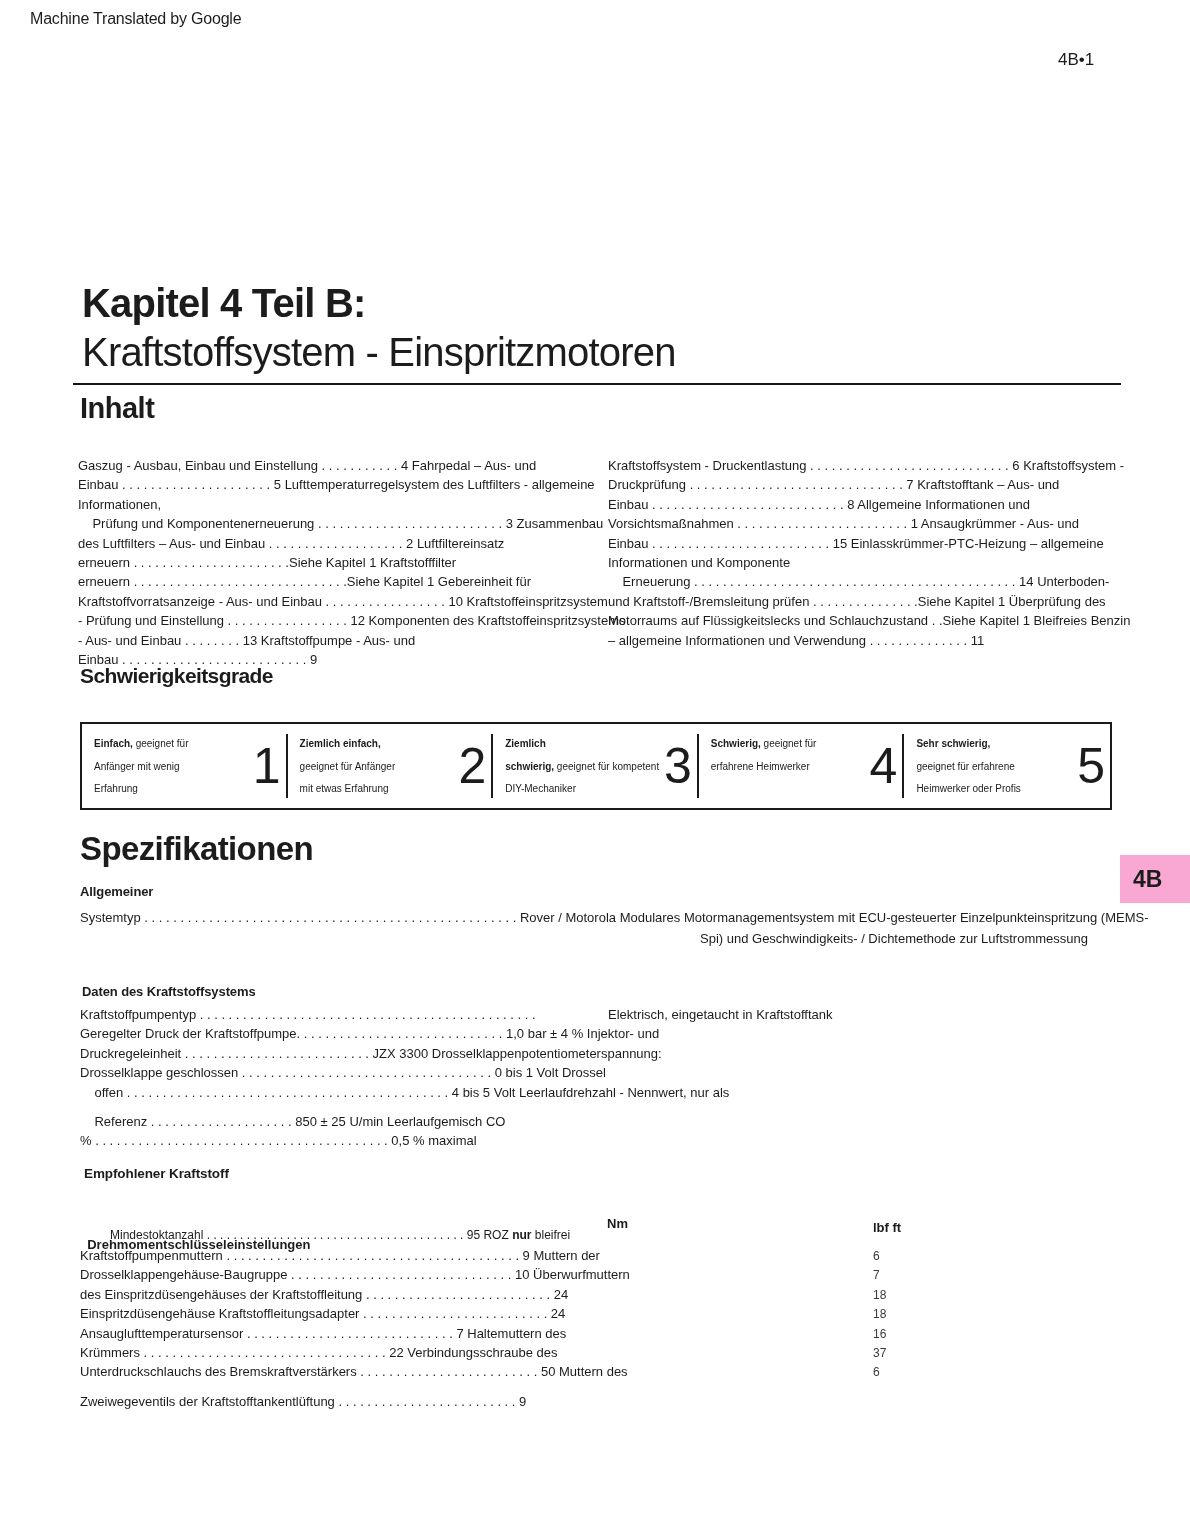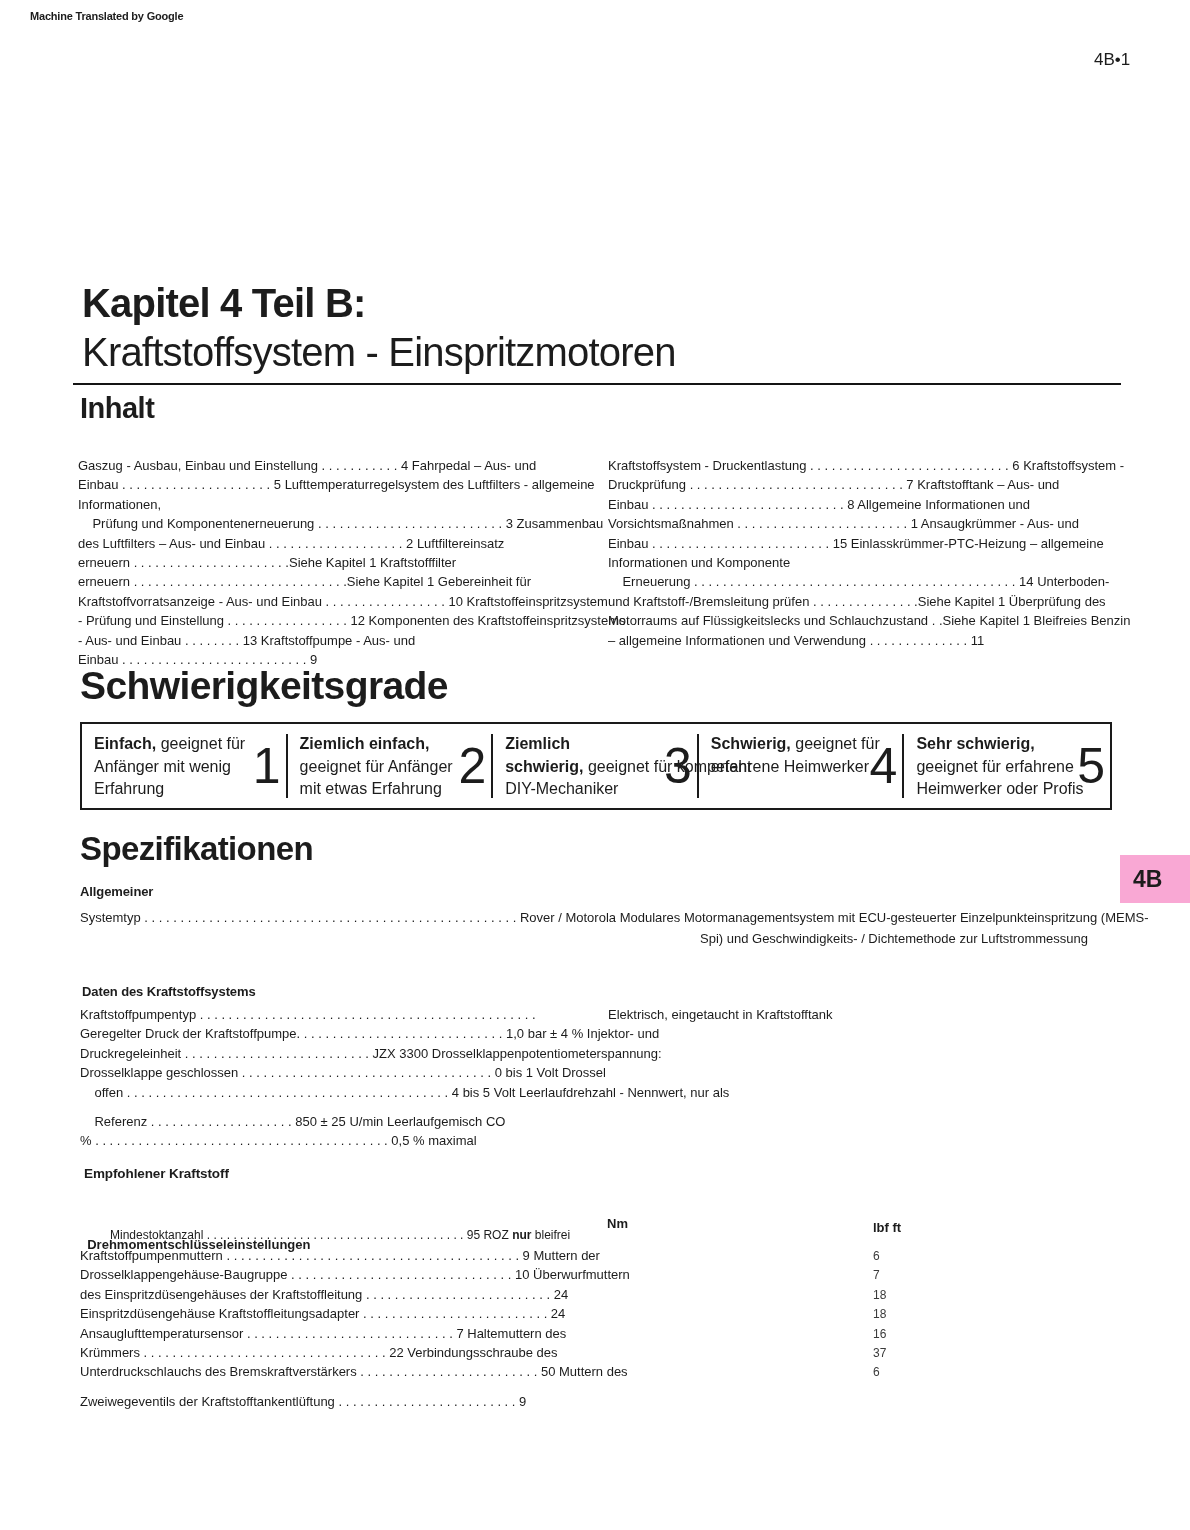--- a/index.html
+++ b/index.html
@@ -2,33 +2,33 @@
 <html><head>
 <meta charset="utf-8">
 <style>
   html,body{margin:0;padding:0;background:#ffffff;}
   body{
     width:1190px;height:1530px;position:relative;overflow:hidden;
     font-family:"Liberation Sans","DejaVu Sans",sans-serif;
     color:#1c1c1c;-webkit-font-smoothing:antialiased;
   }
   .abs{position:absolute;}
-  .watermark{left:30px;top:10px;font-size:11px;letter-spacing:-0.2px;font-weight:bold;}
-  .page-num{left:1058px;top:50px;font-size:17px;font-weight:400;margin-left:36px;}
+  .watermark{left:30px;top:10px;font-size:16px;letter-spacing:-0.2px;}
+  .page-num{left:1058px;top:50px;font-size:17px;font-weight:400;}
   .chapter-title{left:82px;top:281px;font-size:40px;font-weight:700;letter-spacing:-0.8px;line-height:44px;}
   .chapter-subtitle{left:82px;top:329px;font-size:40px;font-weight:400;letter-spacing:-0.8px;line-height:46px;}
   .title-rule{left:73px;top:383px;width:1048px;height:2px;background:#141414;}
   .h-inhalt{left:80px;top:392px;font-size:29px;font-weight:700;letter-spacing:-0.5px;}
   .toc-col{font-size:13px;line-height:19.4px;white-space:pre;}
   .toc-left{left:78px;top:456px;width:515px;}
   .toc-right{left:608px;top:456px;width:540px;}
-  .h-schwierig{left:80px;top:664px;font-size:39px;font-weight:700;letter-spacing:-0.6px;}
+  .h-schwierig{left:80px;top:664px;font-size:21px;font-weight:700;letter-spacing:-0.6px;}
   .diff-box{left:80px;top:722px;width:1032px;height:88px;border:2px solid #1a1a1a;display:flex;box-sizing:border-box;}
   .level{flex:1 1 0;display:flex;align-items:stretch;position:relative;min-width:0;}
-  .level-text{flex:1 1 auto;min-width:0;padding:9px 0 0 12px;font-size:16px;line-height:22.5px;}
+  .level-text{flex:1 1 auto;min-width:0;padding:9px 0 0 12px;font-size:10px;line-height:22.5px;}
   .level-text div{white-space:nowrap;}
   .level-num{align-self:center;font-size:50px;font-weight:400;line-height:1;margin:0 5px 0 2px;position:relative;z-index:2;}
   .level-sep{width:2px;background:#1a1a1a;height:64px;align-self:center;flex:0 0 auto;}
   .h-spez{left:80px;top:830px;font-size:33px;font-weight:700;letter-spacing:-0.6px;}
   .tab-4b{left:1120px;top:855px;width:70px;height:48px;background:#f9a8d4;font-size:23px;font-weight:700;line-height:48px;padding-left:13px;box-sizing:border-box;}
   .subhead{font-size:13px;font-weight:700;letter-spacing:-0.1px;}
   .sh-allgemeiner{left:80px;top:884px;}
   .sh-fuel{left:82px;top:984px;}
   .sh-empfohlen{left:84px;top:1166px;font-size:13.5px;}
   .spec-line{font-size:13px;white-space:pre;}

